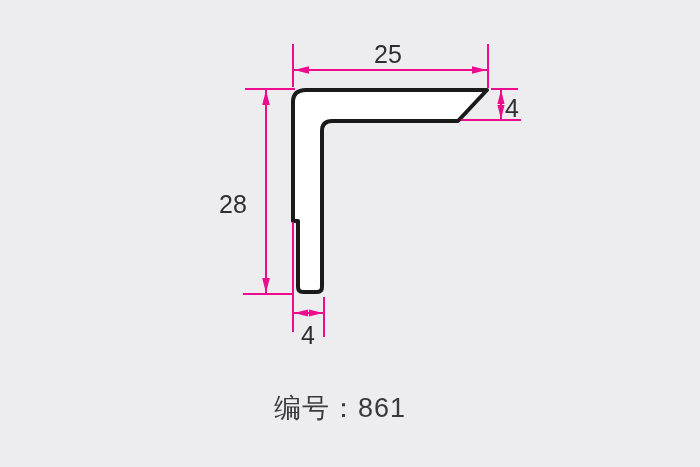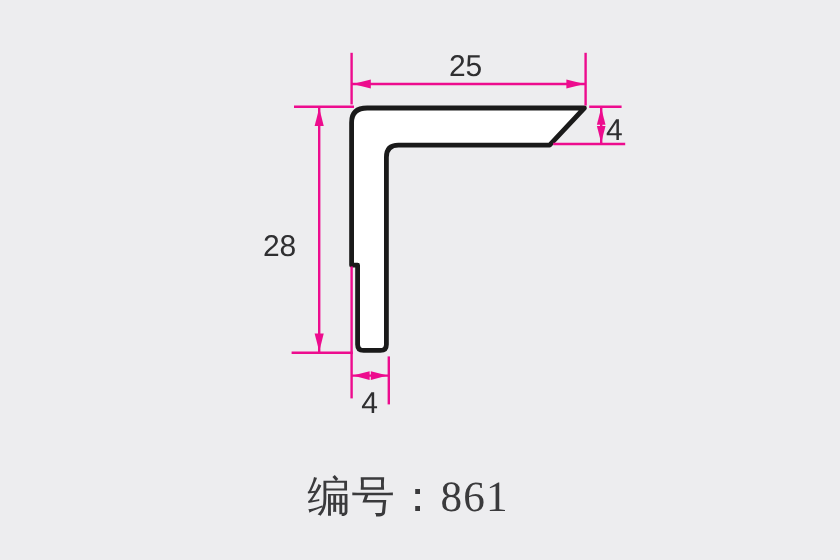--- a/index.html
+++ b/index.html
@@ -37,24 +37,24 @@
     fill: var(--dimension-text, #2f2f31);
     font-family: "Liberation Sans", "DejaVu Sans", sans-serif;
     font-size: 25px;
   }
   .part-label {
     position: absolute;
     top: 390px;
     left: 0;
     width: 680px;
     text-align: center;
-    font-size: 36px;
+    font-size: 27px;
     letter-spacing: 1px;
     color: var(--label-text, #3a3a3c);
-    font-family: Liberation Serif, serif;
+    font-family: Liberation Sans, sans-serif;
   }
 </style>
 </head>
 <body>
 
 <div class="stage">
 
   <svg class="drawing-svg" width="700" height="467" viewBox="0 0 700 467">
 
     <path class="profile" d="M 293 221

